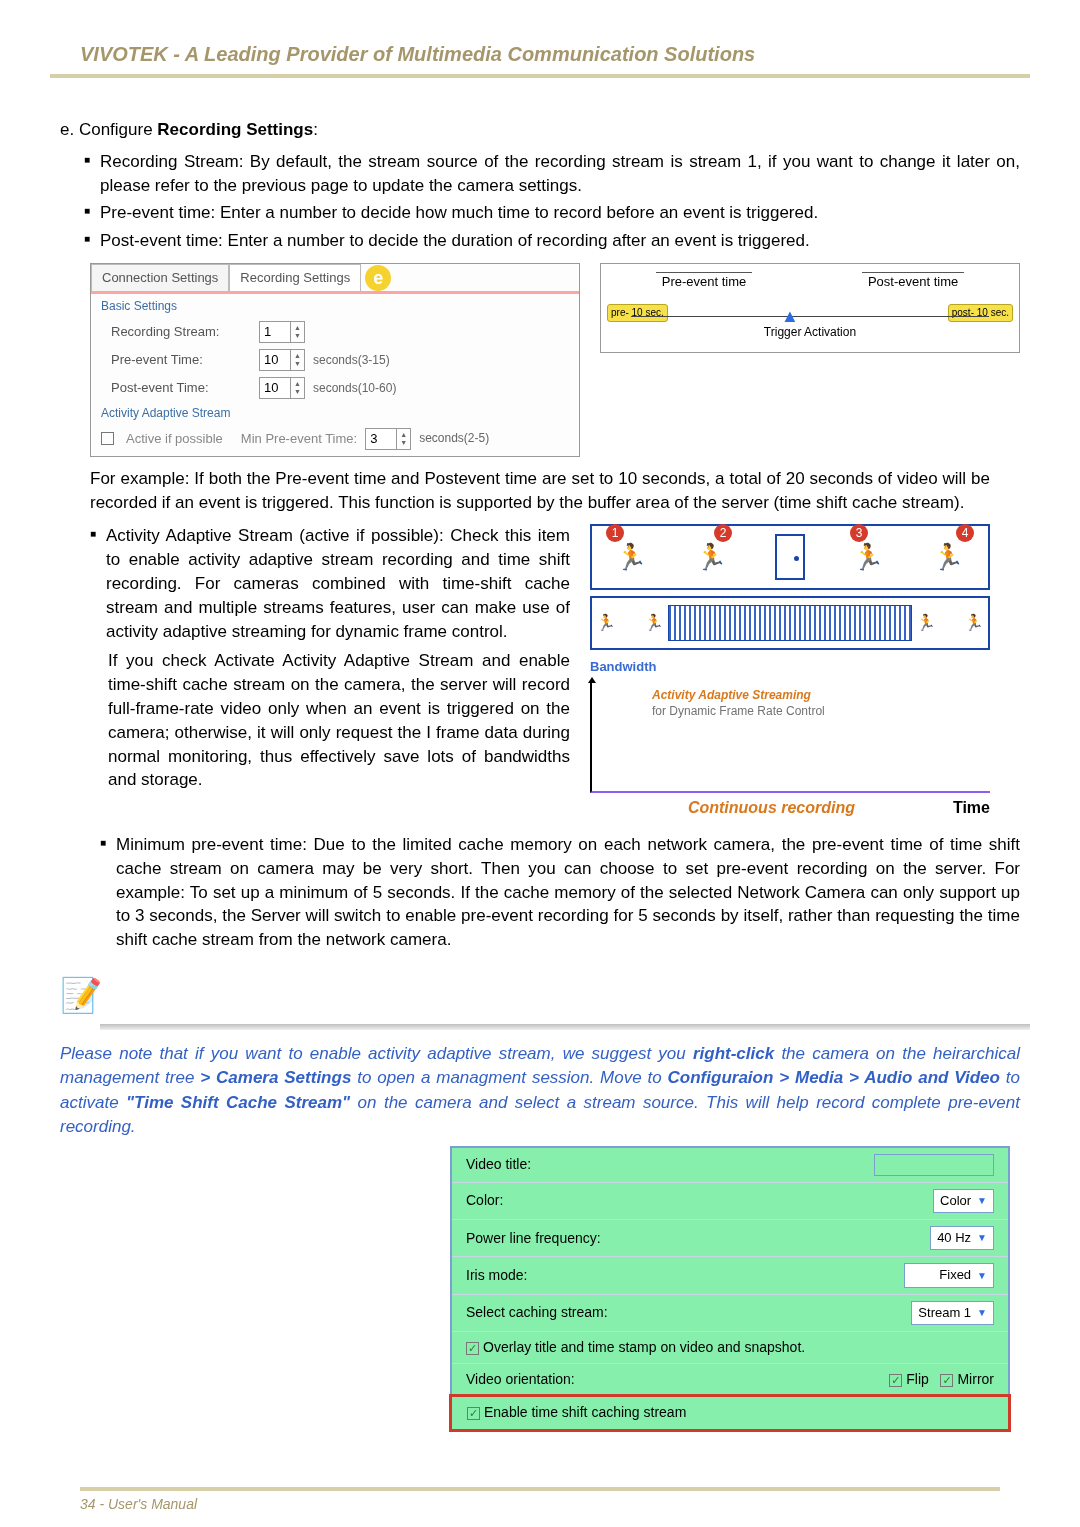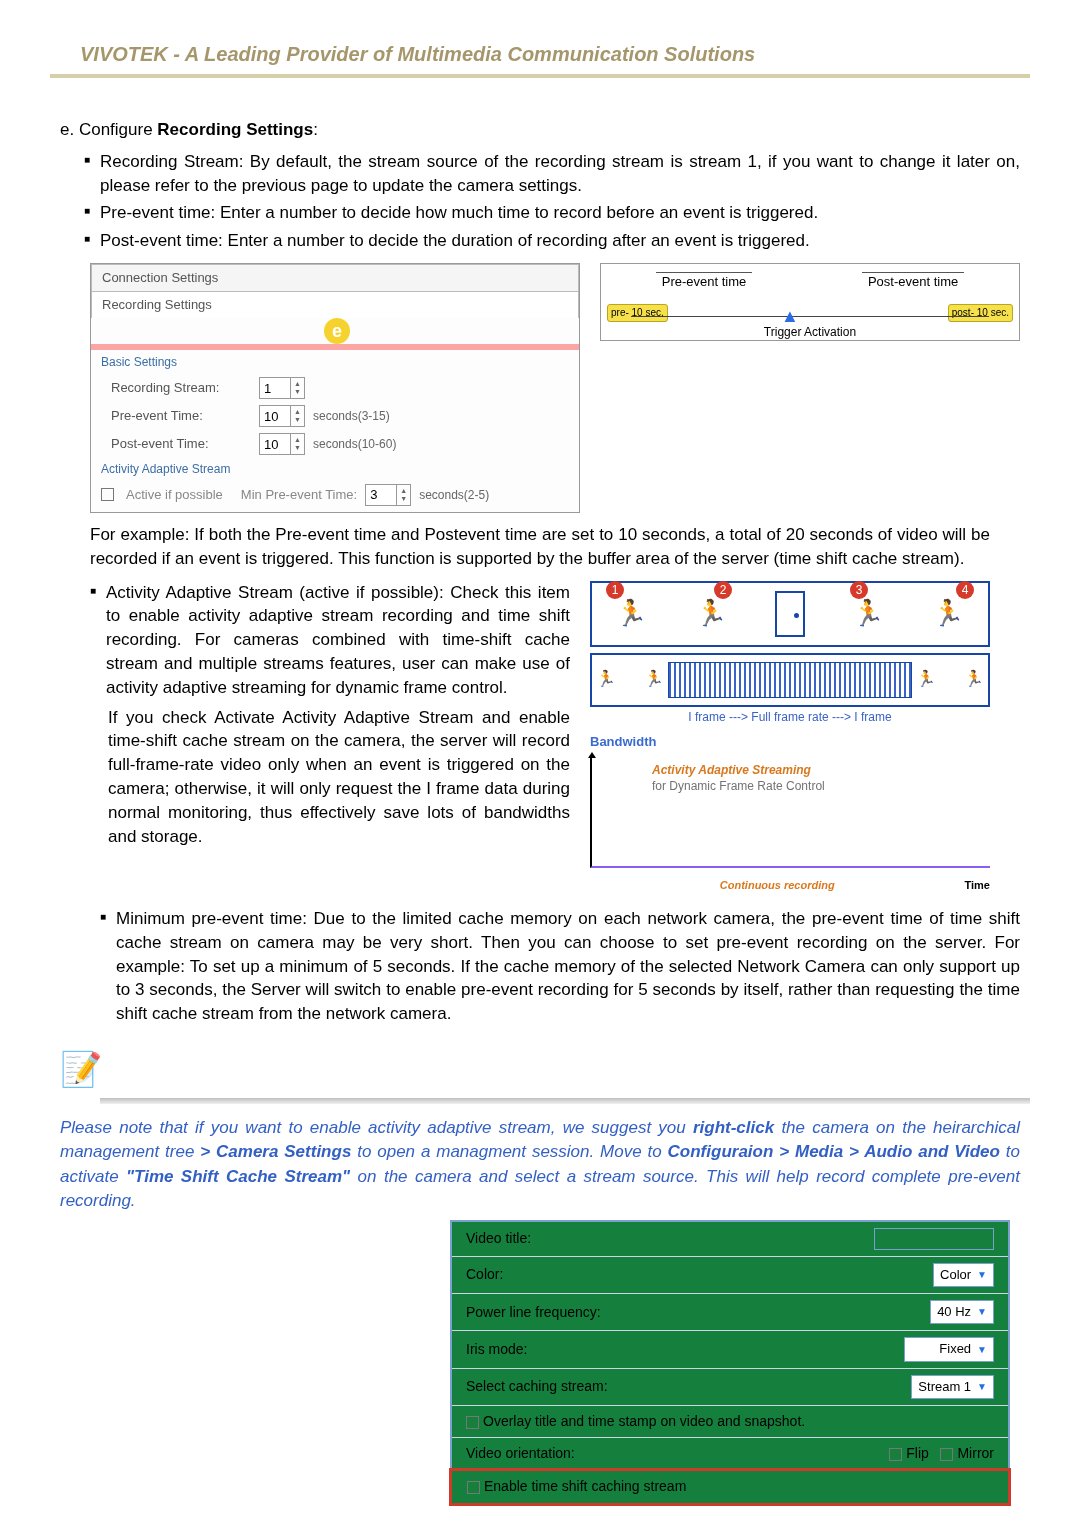--- a/index.html
+++ b/index.html
@@ -57,22 +57,21 @@
   
   .rec-box {
     border: 1px solid #999;
     background: #fdfdfd;
     width: 490px;
     font-size: 14px;
     color: #555;
   }
   .tabs {
     display: flex;
-    border-bottom: 6px solid #fca5a5;
-    flex-direction: column;
+    border-bottom: 3px solid #fca5a5;
   }
   .tab {
     padding: 4px 10px;
     border: 1px solid #bbb;
     border-bottom: none;
     background: #f5f5f5;
     font-size: 13px;
   }
   .tab.active { background: #fff; }
   .ecircle {
@@ -134,21 +133,21 @@
     content: "✓";
     position: absolute;
     font-size: 11px;
     top: -2px; left: 1px;
     color: #2a7a2a;
   }
   
   .timeline-box {
     border: 1px solid #999;
     width: 420px;
-    height: 78px;
+    height: 90px;
     position: relative;
     padding-top: 8px;
   }
   .timeline-labels {
     display: flex;
     justify-content: space-around;
     font-size: 13px;
   }
   .timeline-labels span { border-top: 1px solid #555; padding: 0 6px; }
   .pill {
@@ -269,34 +268,34 @@
     position:absolute; right:-6px; bottom:-4px;
     border-left:6px solid #000; border-top:4px solid transparent; border-bottom:4px solid transparent;
   }
   .graph::before{
     content:"";
     position:absolute; left:-4px; top:-6px;
     border-bottom:6px solid #000; border-left:4px solid transparent; border-right:4px solid transparent;
   }
   .gtxt1{ position:absolute; top:4px; left:60px; color:#d8791e; font-style:italic; font-weight:bold; font-size:12px;}
   .gtxt2{ position:absolute; top:20px; left:60px; color:#737373; font-size:12px;}
-  .gcap { display:flex; justify-content:space-between; font-size:11px; margin-top:10px;}
+  .gcap { display:flex; justify-content:space-between; font-size:16px; margin-top:4px;}
   .gcap .cr{ color:#d8791e; font-style:italic; font-weight:bold;}
   
   .note-icon { font-size: 34px; margin: 20px 0 4px 10px; }
   .note-rule { height:6px; background:linear-gradient(180deg,#bfbfbf,#f0f0f0); margin-bottom:12px; margin-left:50px;}
   .note-text { color:#3360c5; font-style:italic; text-align:justify; margin:0 10px; line-height:1.45; }
   .note-text .bi { font-weight:bold; }
   
   .cam-box {
     border: 2px solid #7aa0cf;
     width: 560px;
     margin: 6px auto 0 400px;
     font-size: 14px;
-    background: #15803d;
+    background: #86efac;
   }
   .cam-row {
     display:flex; justify-content:space-between; align-items:center;
     padding: 6px 14px;
     border-bottom: 1px solid #c9d6e6;
   }
   .cam-row:last-child{ border-bottom:none;padding-left:15px;}
   .sel {
     border: 1px solid #7aa0cf;
     padding: 2px 6px;
@@ -424,21 +423,20 @@
       </div>
       <div class="strip-row">
         <span class="mini">🏃</span>
         <span style="width:20px"></span>
         <span class="mini">🏃</span>
         <div class="ticks"></div>
         <span class="mini">🏃</span>
         <span style="width:20px"></span>
         <span class="mini">🏃</span>
       </div>
-      <div class="legend-line">I frame   ---&gt;   Full frame rate   ---&gt;   I frame</div>
       <div class="bw-label">Bandwidth</div>
       <div class="graph">
         <span class="gtxt1">Activity Adaptive Streaming</span>
         <span class="gtxt2">for Dynamic Frame Rate Control</span>
       </div>
       <div class="gcap">
         <span></span>
         <span class="cr">Continuous recording</span>
         <span class="bold">Time</span>
       </div>

